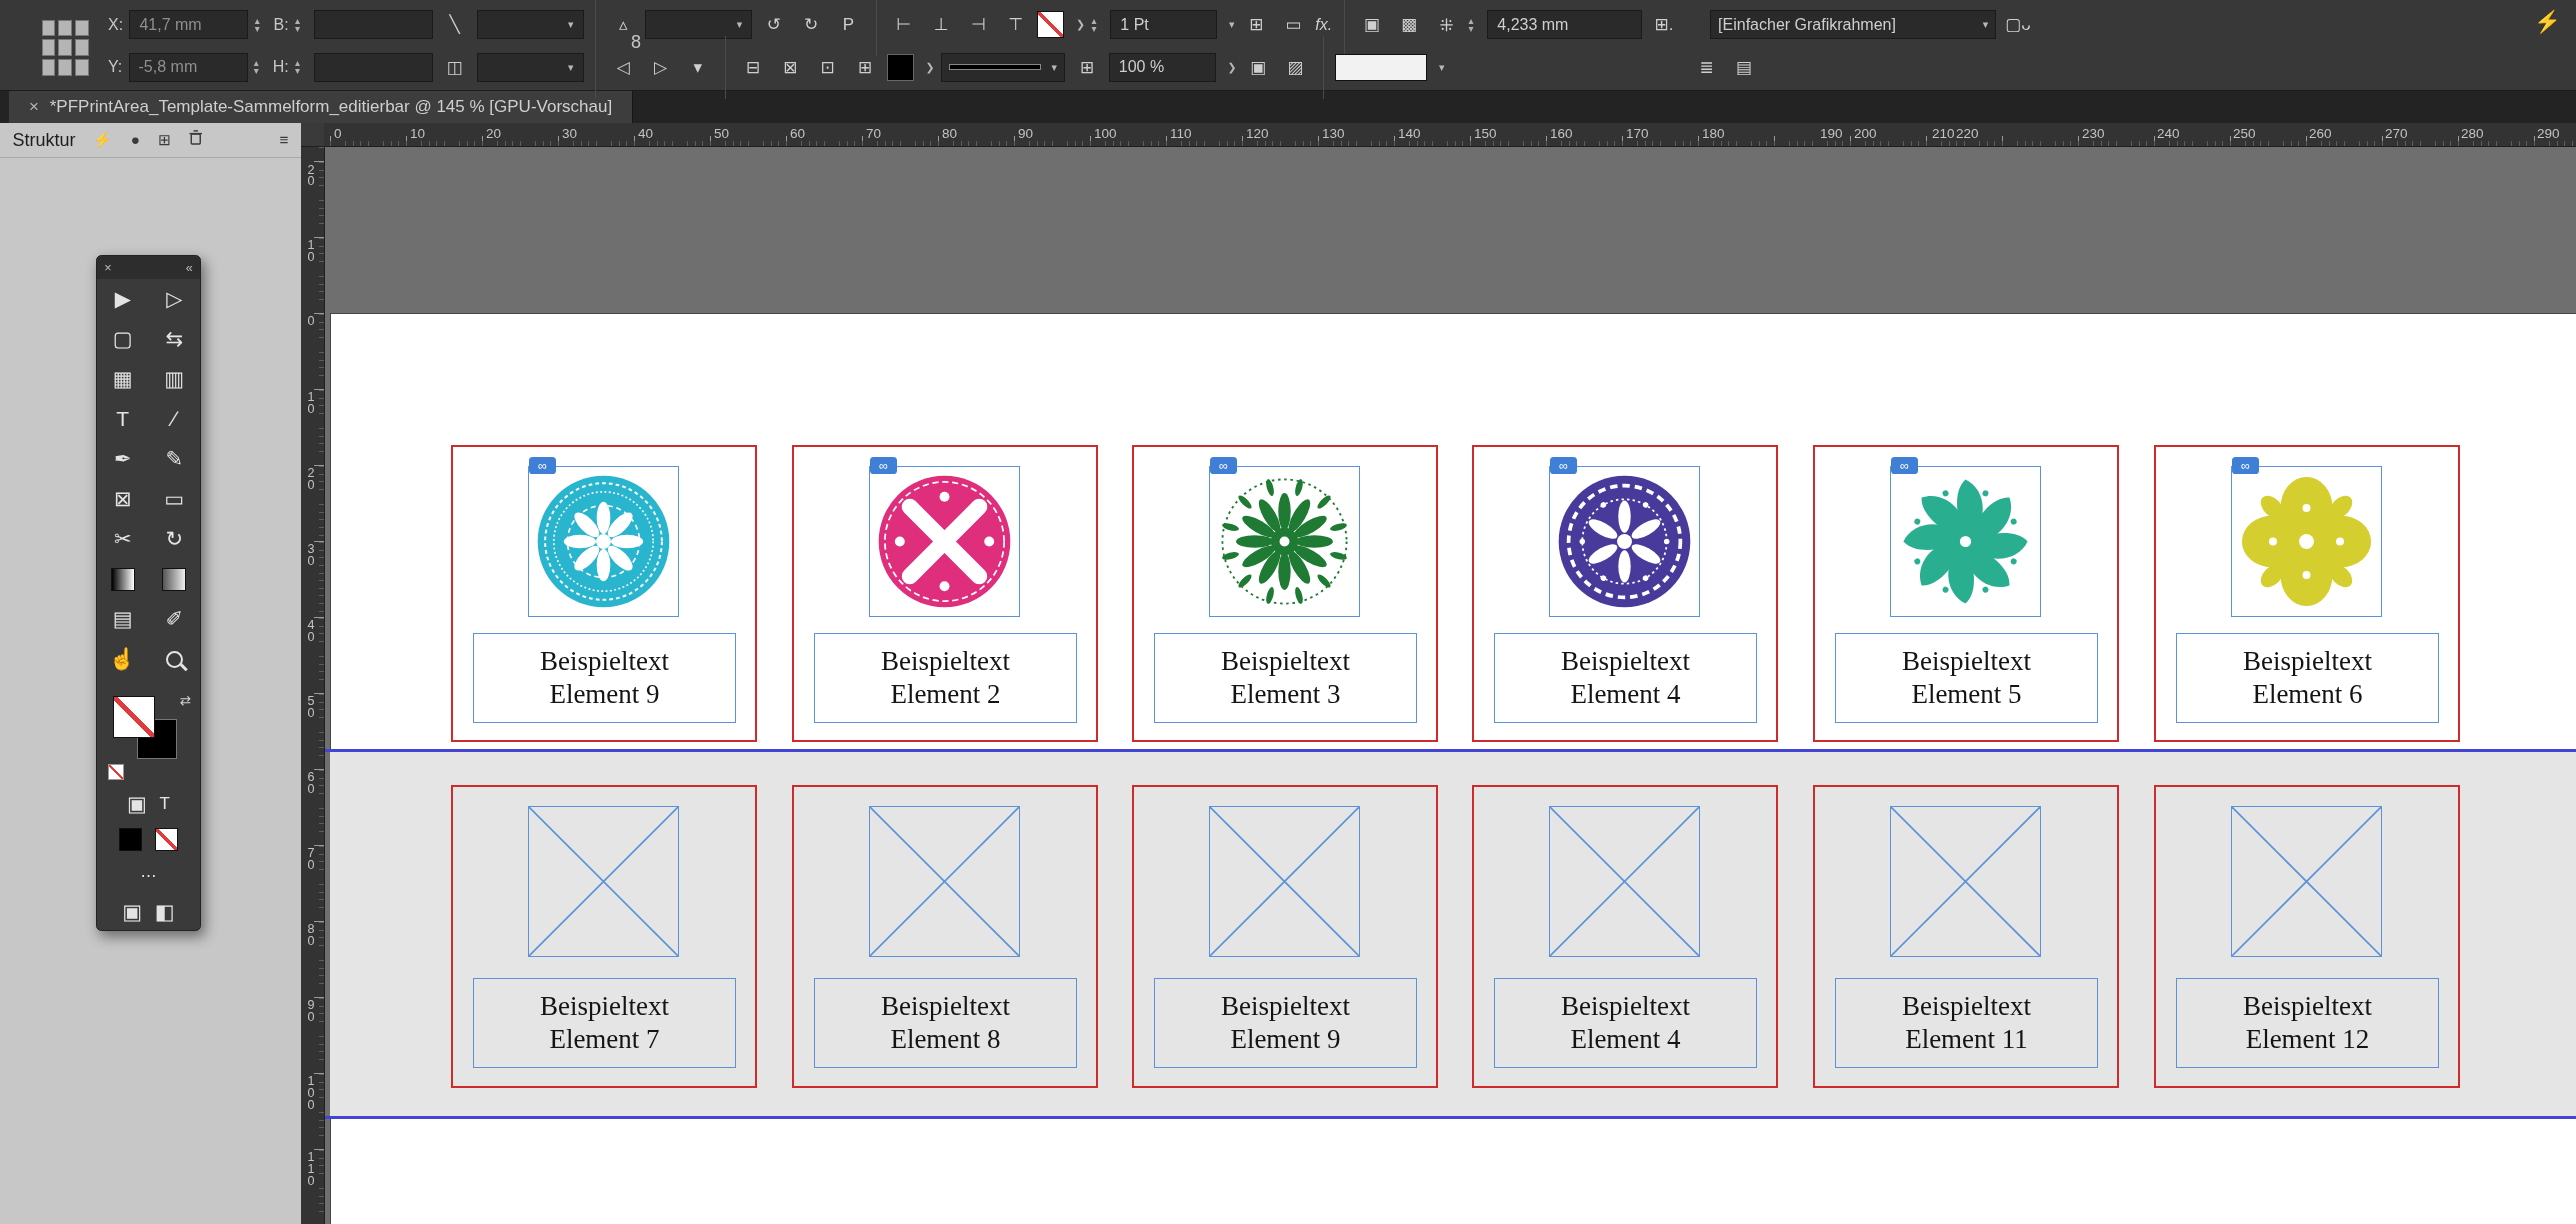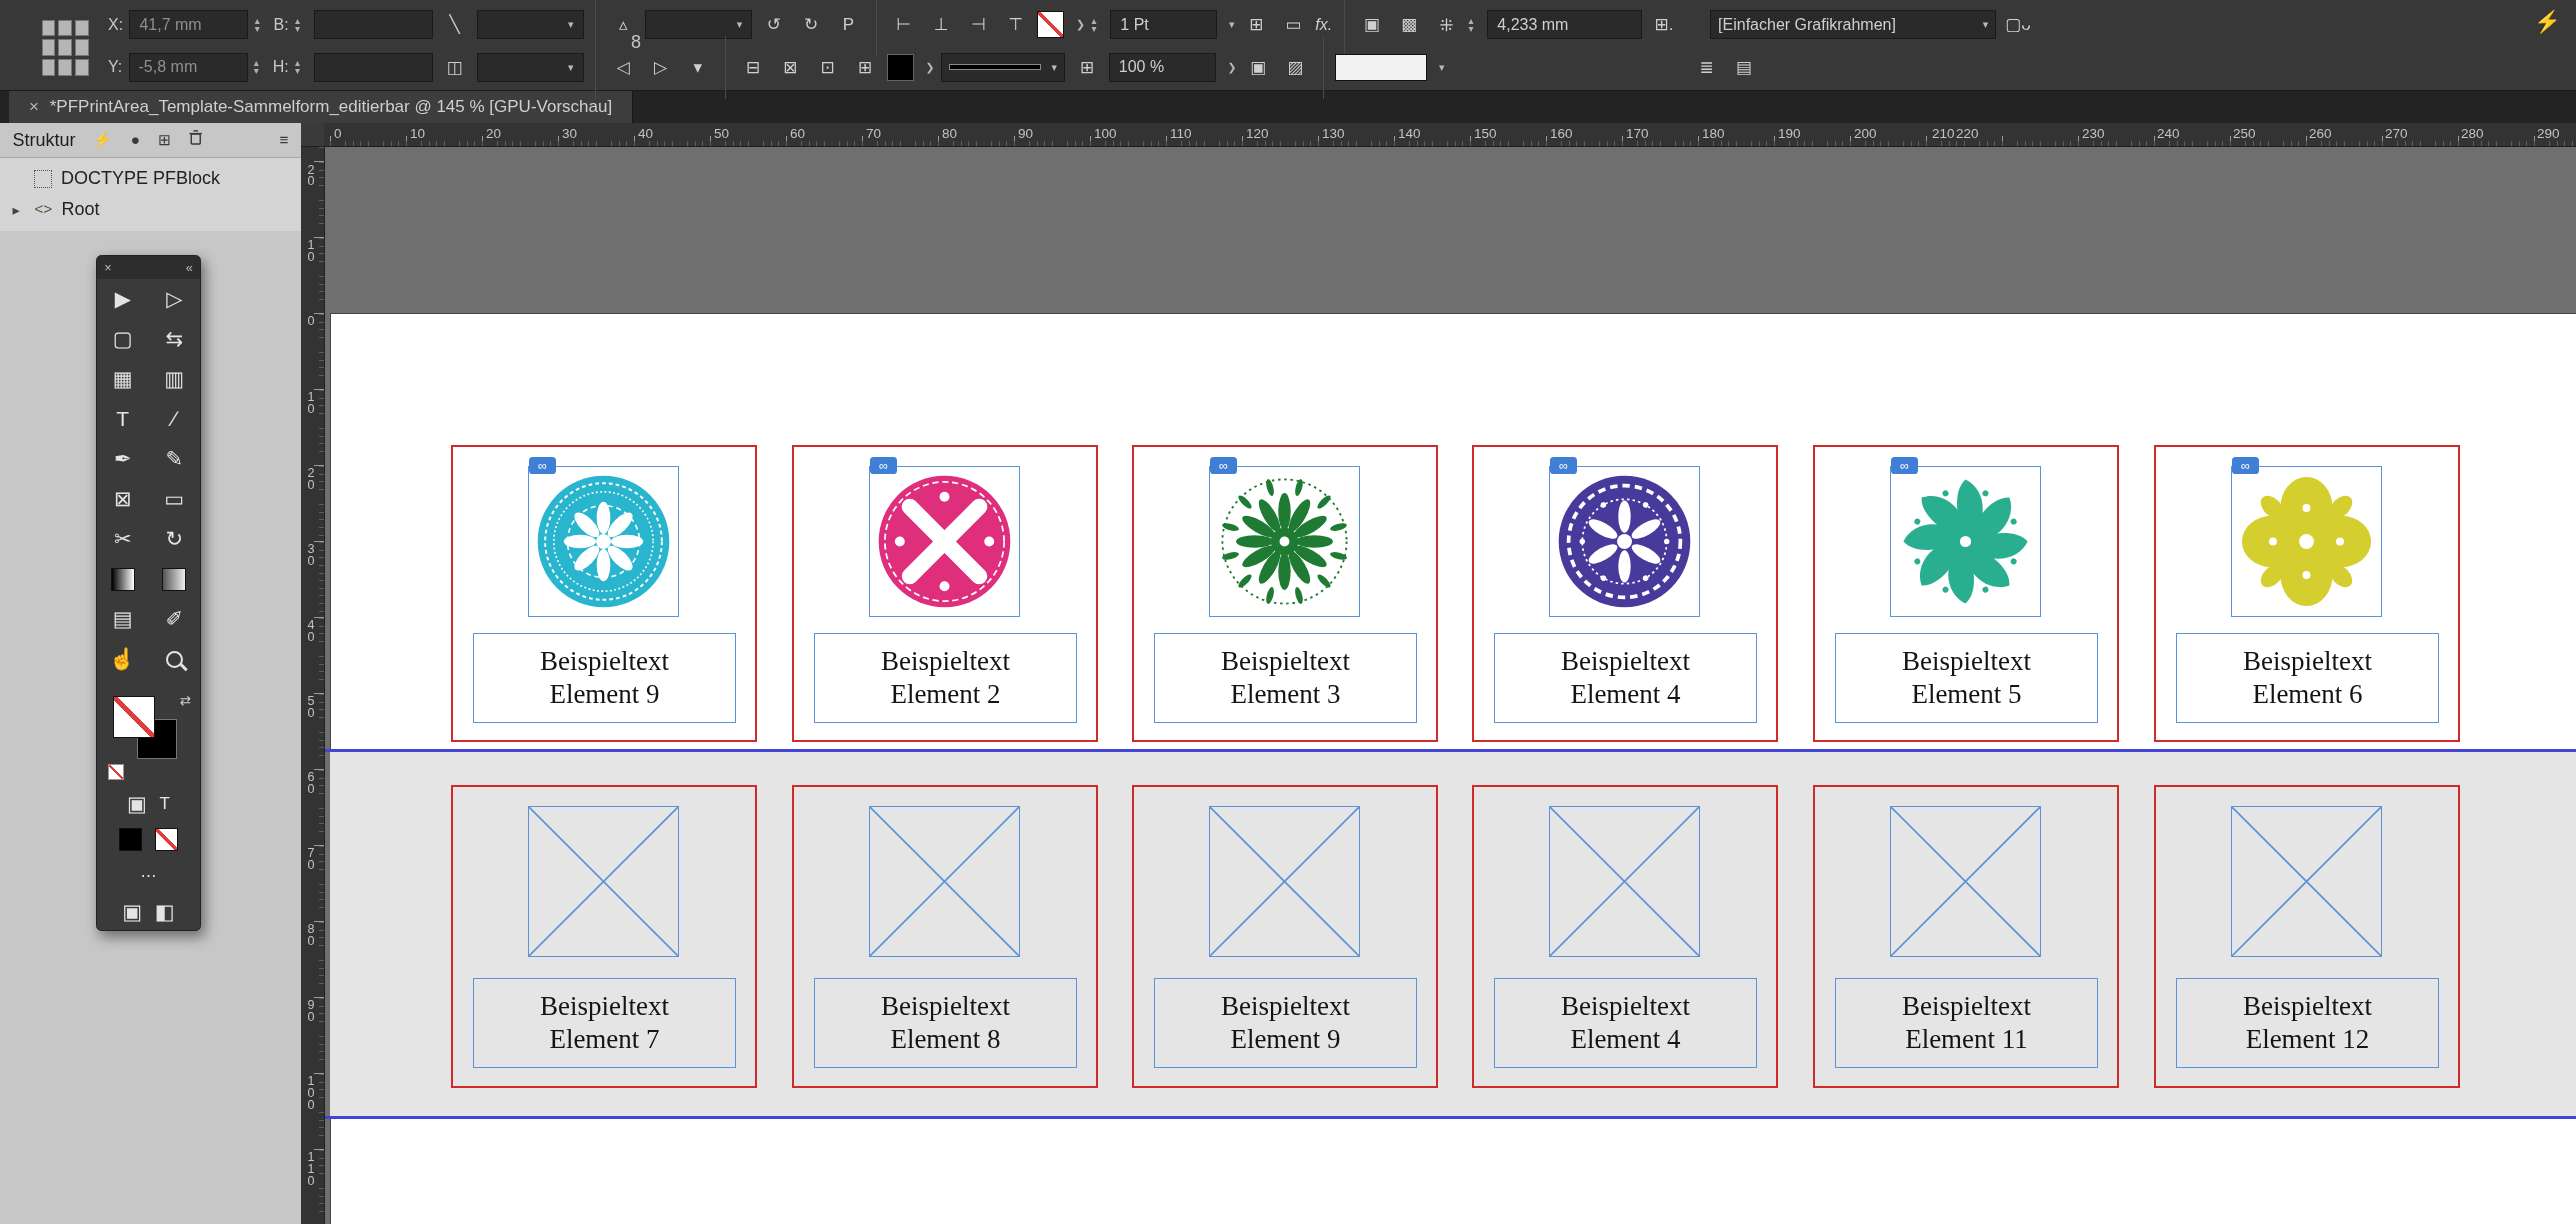--- a/index.html
+++ b/index.html
@@ -264,31 +264,20 @@
       <svg width="13.5" height="15.3" viewBox="0 0 15 17">
           <g fill="none" stroke="#3a3a3a" stroke-width="1.6">
         <rect x="2.5" y="4.5" width="10" height="11" rx="1"></rect>
             <line x1="0.5" y1="4" x2="14.5" y2="4"></line>
         <line x1="5" y1="1" x2="10" y2="1"></line>
           </g>
         </svg>
     </span>
     <span class="grow"></span>
     <span class="hico">≡</span>
-  </div>
-  <div class="stree">
-    <div class="sitem" style="padding-left:34px">
-      <span class="doctype-ico"></span>
-      <span>DOCTYPE PFBlock</span>
-    </div>
-    <div class="sitem" style="padding-left:12.6px">
-      <span class="exp">▸</span>
-      <span class="elem-ico">&lt;&gt;</span>
-      <span>Root</span>
-    </div>
   </div>
 </div>
 
 <div class="palette">
   <div class="ptitle">
     <span>×</span>
     <span>«</span>
   </div>
   <div class="pgrid">
     <span class="ptool">▶</span>
@@ -375,21 +364,21 @@
     <span class="labh" style="left: 1074px;">140</span>
     <i class="tickh" style="left: 1146px;"></i>
     <span class="labh" style="left: 1150px;">150</span>
     <i class="tickh" style="left: 1222px;"></i>
     <span class="labh" style="left: 1226px;">160</span>
     <i class="tickh" style="left: 1298px;"></i>
     <span class="labh" style="left: 1302px;">170</span>
     <i class="tickh" style="left: 1374px;"></i>
     <span class="labh" style="left: 1378px;">180</span>
     <i class="tickh" style="left: 1450px;"></i>
-    <span class="labh" style="left: 1454px;">190</span>
+    <span class="labh" style="left: 1496px;">190</span>
     <i class="tickh" style="left: 1526px;"></i>
     <span class="labh" style="left: 1530px;">200</span>
     <i class="tickh" style="left: 1602px;"></i>
     <span class="labh" style="left: 1608px;">210</span>
     <i class="tickh" style="left: 1678px;"></i>
     <span class="labh" style="left: 1632px;">220</span>
     <i class="tickh" style="left: 1754px;"></i>
     <span class="labh" style="left: 1758px;">230</span>
     <i class="tickh" style="left: 1830px;"></i>
     <span class="labh" style="left: 1833px;">240</span>

